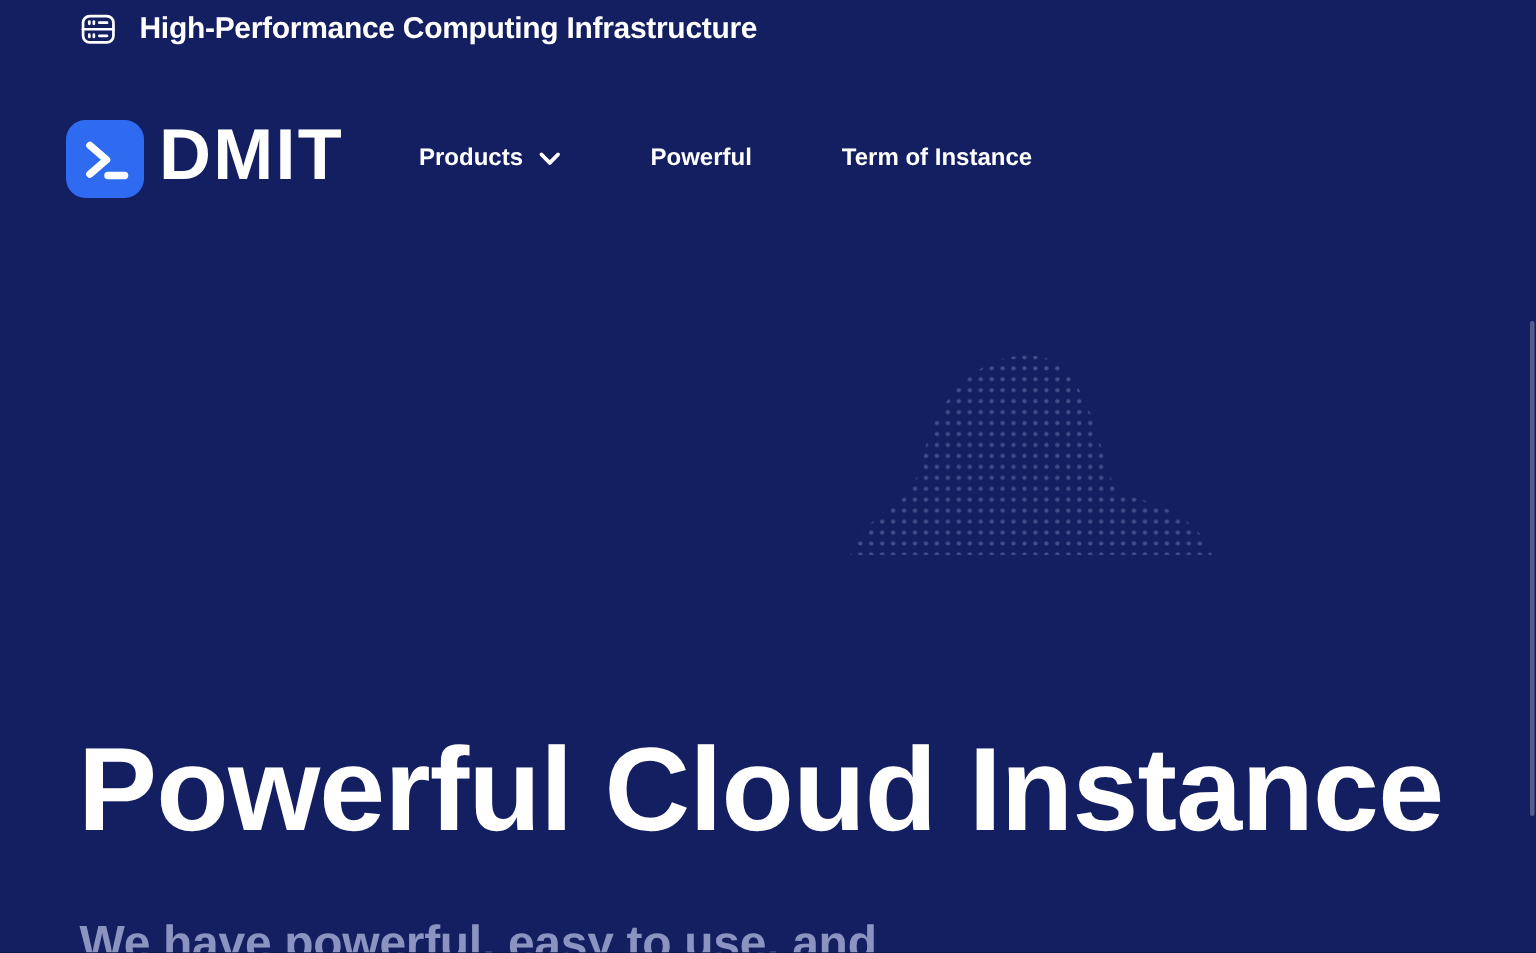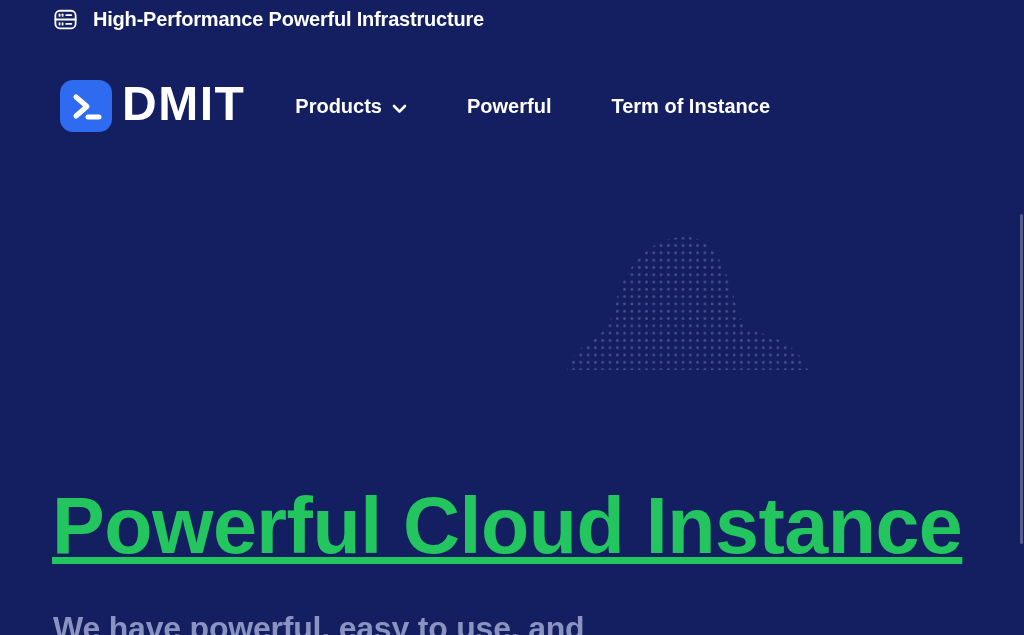--- a/index.html
+++ b/index.html
@@ -27,21 +27,21 @@
   .topbar-text {
     font-size: 20px;
     font-weight: bold;
     letter-spacing: -0.2px;
     white-space: nowrap;
   }
 
   
   .navbar {
     position: absolute;
-    left: 60px; top: 80px; right: 40px;
+    left: 44px; top: 80px; right: 40px;
     height: 52px;
     display: flex;
     align-items: center;
   }
   .brand {
     display: flex;
     align-items: center;
     gap: 10px;
     text-decoration: none;
     color: #fff;
@@ -57,21 +57,21 @@
   }
   .nav-links {
     display: flex;
     align-items: center;
     gap: 60px;
     margin-left: 50px;
   }
   .nav-link {
     display: flex;
     align-items: center;
-    font-size: 20px;
+    font-size: 16px;
     font-weight: bold;
     color: #fff;
     text-decoration: none;
     cursor: pointer;
     white-space: nowrap;
   }
   .nav-chevron { margin-left: 10px; transform: translateY(1px); }
 
   
   .cloud {
@@ -81,23 +81,22 @@
   }
 
   
   .hero-title {
     position: absolute;
     left: 52px; top: 483px;
     font-size: 79px;
     line-height: 1.1;
     font-weight: bold;
     letter-spacing: -0.5px;
-    color: #22c55e;
+    color: #ffffff;
     white-space: nowrap;
-    text-decoration: underline;
   }
   .hero-subtitle {
     position: absolute;
     left: 53px; top: 608px;
     width: 620px;
     font-size: 32px;
     line-height: 1.3;
     font-weight: bold;
     letter-spacing: -0.2px;
     color: #8b94c1;
@@ -123,21 +122,21 @@
         <rect x="3" y="4.2" width="18" height="15.6" rx="4"></rect>
         <line x1="3" y1="12" x2="21" y2="12"></line>
         <line x1="6.7" y1="7.4" x2="6.7" y2="8.8"></line>
         <line x1="9.4" y1="7.4" x2="9.4" y2="8.8"></line>
         <line x1="12.6" y1="8.1" x2="17.2" y2="8.1"></line>
         <line x1="6.7" y1="15.2" x2="6.7" y2="16.6"></line>
         <line x1="9.4" y1="15.2" x2="9.4" y2="16.6"></line>
         <line x1="12.6" y1="15.9" x2="17.2" y2="15.9"></line>
       </svg>
     </span>
-    <span class="topbar-text">High-Performance Powerful Infrastructure</span>
+    <span class="topbar-text">High-Performance Computing Infrastructure</span>
   </div>
 
   <div class="navbar">
     <a class="brand">
       <span class="brand-icon">
         <svg width="52" height="52" viewBox="0 0 52 52">
           <rect x="0" y="0" width="52" height="52" rx="13" fill="#2f6bf0"></rect>
           <polyline points="16,17 27,26.5 16,36" fill="none" stroke="#ffffff" stroke-width="5" stroke-linecap="round" stroke-linejoin="round"></polyline>
           <line x1="28" y1="37" x2="39" y2="37" stroke="#ffffff" stroke-width="5" stroke-linecap="round"></line>
         </svg>

